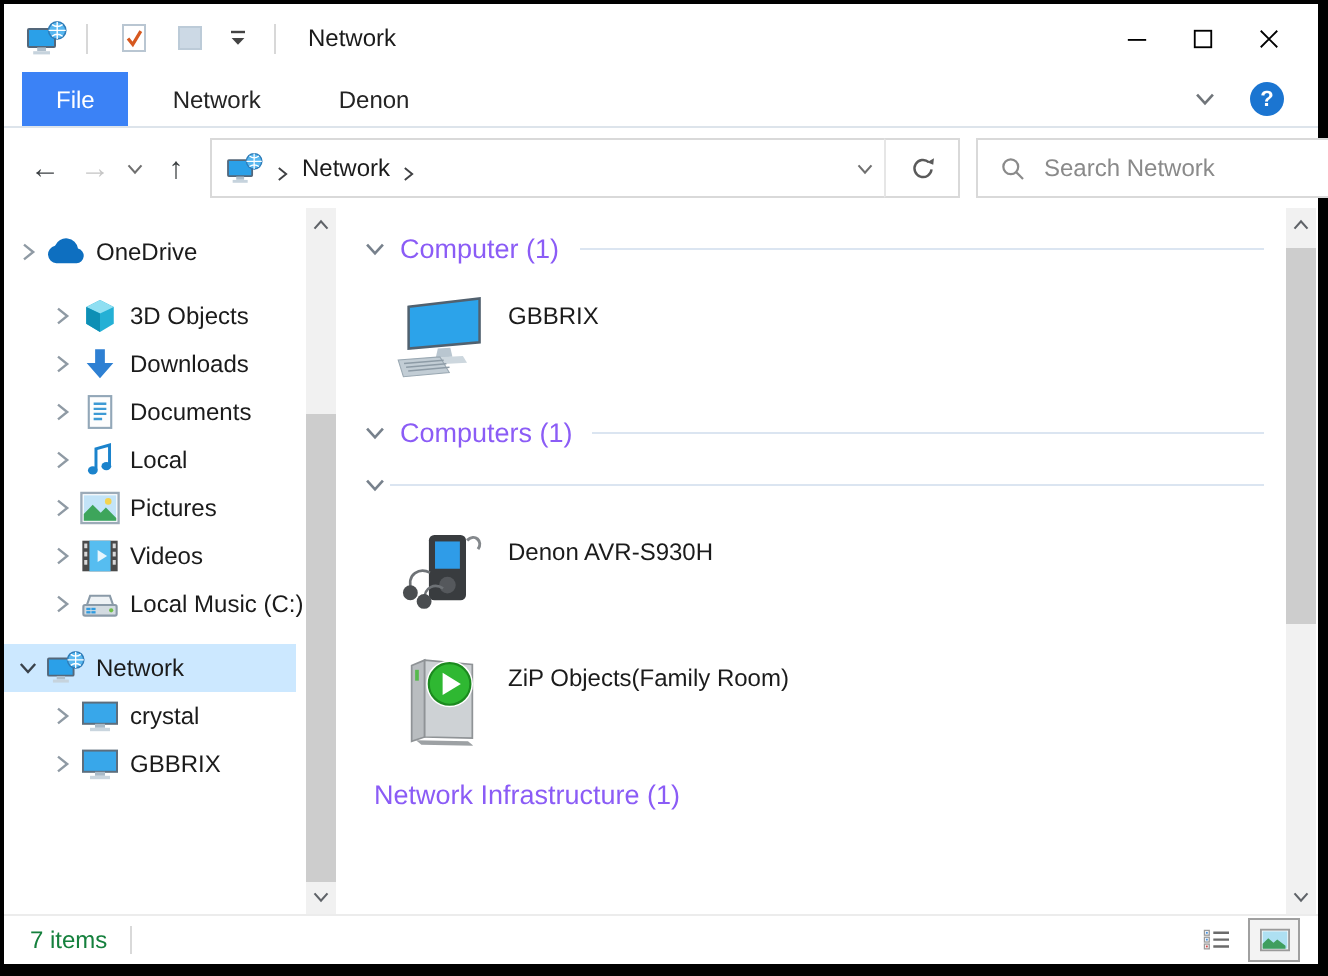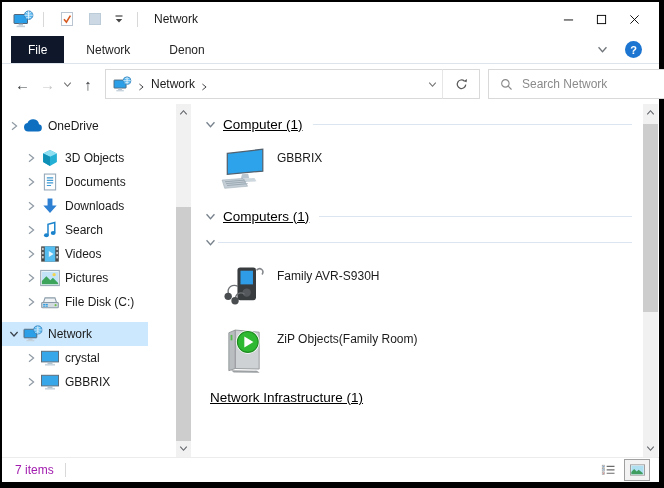--- a/index.html
+++ b/index.html
@@ -19,21 +19,21 @@
   .qdd svg{width:10px;height:10px;}
   .wtitle{margin-left:7px;color:#1a1a1a;white-space:nowrap;}
   .tspacer{flex:1;}
   .wctrl{width:33px;height:24px;display:flex;align-items:center;justify-content:center;flex:none;}
   .wctrl svg{width:11px;height:11px;}
   .wctrl.close{margin-right:8px;}
 
   
   .tabsrow{height:27px;display:flex;align-items:stretch;padding-left:9px;border-bottom:1px solid #dde4eb;flex:none;}
   .tab{display:flex;align-items:center;padding:0 17px;margin-right:5px;color:#242424;white-space:nowrap;}
-  .tab.active{background:#0f172a;color:#fff;}
+  .tab.active{background:#3b82f6;color:#fff;}
   .tabs-right{margin-left:auto;display:flex;align-items:center;margin-right:17px;}
   .ribchev{color:#70757a;width:12px;height:12px;margin-right:16px;}
   .ribchev svg{width:11px;height:11px;}
   .helpbtn{width:17px;height:17px;border-radius:50%;background:#1b75d1;color:#fff;
            display:flex;align-items:center;justify-content:center;font-size:11px;font-weight:bold;}
 
   
   .addrrow{height:40px;display:flex;align-items:center;padding:0 12px 0 8px;flex:none;}
   .navbtn{width:25px;text-align:center;font-size:15px;color:#3c4043;flex:none;}
   .navbtn.disabled{color:#c6c6c6;}
@@ -53,53 +53,53 @@
               display:flex;align-items:center;justify-content:center;flex:none;background:#fff;}
   .refreshbtn svg{width:13px;height:13px;}
   .searchbox{flex:1;height:28px;border:1px solid #d9d9d9;margin-left:8px;display:flex;align-items:center;background:#fff;}
   .search-ico{width:13px;height:13px;margin:0 9px 0 11px;flex:none;color:#8a8a8a;}
   .search-ico svg{width:13px;height:13px;}
   .searchbox input{border:none;outline:none;flex:1;font:12px "Liberation Sans",sans-serif;color:#1b1b1b;padding:0;background:transparent;}
   .searchbox input::placeholder{color:#8a8a8a;opacity:1;}
 
   
   .content{flex:1;display:flex;min-height:0;}
-  .sidebar{width:189px;position:relative;overflow:hidden;flex:none;}
+  .sidebar{width:166px;position:relative;overflow:hidden;flex:none;}
   .tree{padding-top:10px;}
   .tree-gap{height:8px;}
   .tree-row{display:flex;align-items:center;height:24px;width:146px;}
   .tree-row.sel{background:#cce8ff;}
   .chev{width:13px;height:12px;color:#8f9aa4;flex:none;display:flex;align-items:center;justify-content:center;}
   .chev.dark{color:#3a424b;}
   .chev svg{width:10px;height:10px;}
   .tico{width:20px;height:18px;margin:0 5px 0 3px;flex:none;}
   .tico svg{width:20px;height:18px;}
   .tlabel{white-space:nowrap;}
 
   .main{flex:1;position:relative;overflow:hidden;padding:7px 0 0 14px;}
   .ghead{display:flex;align-items:center;height:26px;}
   .gchev{width:13px;color:#77818c;flex:none;display:flex;align-items:center;}
   .gchev svg{width:11px;height:11px;}
-  .glabel{color:#000000;font-size:13.5px;margin:0 10px 0 5px;white-space:nowrap;text-decoration:underline;}
+  .glabel{color:#8b5cf6;font-size:13.5px;margin:0 10px 0 5px;white-space:nowrap;}
   .grule{flex:1;height:1px;background:#dbe5f1;margin-right:27px;}
   .fitem{display:flex;align-items:flex-start;margin:3px 0 5px 13px;height:58px;}
   .fico{width:52px;height:56px;display:flex;align-items:center;justify-content:center;flex:none;}
   .fico svg{width:48px;height:52px;}
   .flabel{margin:11px 0 0 7px;white-space:nowrap;}
 
   
   .vscroll{position:absolute;top:0;width:15px;height:100%;background:#f1f1f1;}
   .sb-arrow{height:17px;display:flex;align-items:center;justify-content:center;color:#5f6368;}
   .sb-arrow svg{width:9px;height:9px;}
   .sb-arrow.bottom{position:absolute;bottom:0;left:0;right:0;}
   .sb-thumb{position:absolute;left:0;width:15px;background:#cdcdcd;}
 
   
   .statusbar{height:24px;display:flex;align-items:center;flex:none;border-top:1px solid #ececec;}
-  .scount{margin-left:13px;color:#a21caf;white-space:nowrap;}
+  .scount{margin-left:13px;color:#15803d;white-space:nowrap;}
   .ssep{width:1px;height:14px;background:#d9d9d9;margin-left:11px;}
   .sspacer{flex:1;}
   .viewbtn{width:24px;height:20px;display:flex;align-items:center;justify-content:center;margin-right:3px;border:1px solid transparent;}
   .viewbtn svg{width:15px;height:12px;}
   .viewbtn.sel{border:1px solid #a0a0a0;background:#f3f3f3;margin-right:9px;}
 </style>
 </head>
 <body>
 
 <div class="window">
@@ -235,49 +235,63 @@
                 <path d="M8.5 7.3V16L2 12.2v-8z" fill="#0e8fb5"></path>
               </svg></span>
             <span class="tlabel">3D Objects</span>
           </div>
           <div class="tree-row">
             <span class="chev" style="margin-left: 22px;">
               <svg viewBox="0 0 10 10">
                 <path d="M3 1.3L7.6 5 3 8.7" fill="none" stroke="currentColor" stroke-width="1.2"></path>
               </svg>
             </span>
+            <span class="tico"><svg viewBox="0 0 15 17">
+                <path d="M5.2 1.5h4.6V8h4L7.5 15.2 1.2 8h4z" fill="#2e80d3"></path>
+              </svg></span>
+            <span class="tlabel">Downloads</span>
+          </div>
+          <div class="tree-row">
+            <span class="chev" style="margin-left: 22px;">
+              <svg viewBox="0 0 10 10">
+                <path d="M3 1.3L7.6 5 3 8.7" fill="none" stroke="currentColor" stroke-width="1.2"></path>
+              </svg>
+            </span>
             <span class="tico"><svg viewBox="0 0 14 17">
                 <rect x="1.7" y="1" width="10.6" height="15" fill="#fdfdfd" stroke="#92a7b8"></rect>
                 <path d="M4 4.6h6M4 7h6M4 9.4h6M4 11.8h4" stroke="#3e9ad4" stroke-width="1.1"></path>
               </svg></span>
             <span class="tlabel">Documents</span>
-          </div>
-          <div class="tree-row">
-            <span class="chev" style="margin-left: 22px;">
-              <svg viewBox="0 0 10 10">
-                <path d="M3 1.3L7.6 5 3 8.7" fill="none" stroke="currentColor" stroke-width="1.2"></path>
-              </svg>
-            </span>
-            <span class="tico"><svg viewBox="0 0 15 17">
-                <path d="M5.2 1.5h4.6V8h4L7.5 15.2 1.2 8h4z" fill="#2e80d3"></path>
-              </svg></span>
-            <span class="tlabel">Downloads</span>
           </div>
           <div class="tree-row">
             <span class="chev" style="margin-left: 22px;">
               <svg viewBox="0 0 10 10">
                 <path d="M3 1.3L7.6 5 3 8.7" fill="none" stroke="currentColor" stroke-width="1.2"></path>
               </svg>
             </span>
             <span class="tico"><svg viewBox="0 0 13 17">
                 <path d="M4.6 13.2V3.2L11 1.4v9.8" stroke="#1b83cc" stroke-width="1.4" fill="none"></path>
                 <ellipse cx="3.1" cy="13.4" rx="2.3" ry="1.9" fill="#1b83cc"></ellipse>
                 <ellipse cx="9.5" cy="11.4" rx="2.3" ry="1.9" fill="#1b83cc"></ellipse>
               </svg></span>
-            <span class="tlabel">Search</span>
+            <span class="tlabel">Local</span>
+          </div>
+          <div class="tree-row">
+            <span class="chev" style="margin-left: 22px;">
+              <svg viewBox="0 0 10 10">
+                <path d="M3 1.3L7.6 5 3 8.7" fill="none" stroke="currentColor" stroke-width="1.2"></path>
+              </svg>
+            </span>
+            <span class="tico"><svg viewBox="0 0 17 14">
+                <rect x="0.6" y="0.6" width="15.8" height="12.8" fill="#fff" stroke="#9cabb8"></rect>
+                <rect x="1.6" y="1.6" width="13.8" height="10.8" fill="#c3e4f8"></rect>
+                <path d="M1.6 9.6l3.8-4 3.4 3.4 2.2-2.2 4.4 4.4v1.2H1.6z" fill="#3da55b"></path>
+                <circle cx="12" cy="4.2" r="1.4" fill="#f4d34f"></circle>
+              </svg></span>
+            <span class="tlabel">Pictures</span>
           </div>
           <div class="tree-row">
             <span class="chev" style="margin-left: 22px;">
               <svg viewBox="0 0 10 10">
                 <path d="M3 1.3L7.6 5 3 8.7" fill="none" stroke="currentColor" stroke-width="1.2"></path>
               </svg>
             </span>
             <span class="tico"><svg viewBox="0 0 17 15">
                 <rect x="1" y="1" width="15" height="13" fill="#4a4a4a"></rect>
                 <rect x="4" y="1" width="9" height="13" fill="#56bdf0"></rect>
@@ -292,46 +306,32 @@
                 </g>
               </svg></span>
             <span class="tlabel">Videos</span>
           </div>
           <div class="tree-row">
             <span class="chev" style="margin-left: 22px;">
               <svg viewBox="0 0 10 10">
                 <path d="M3 1.3L7.6 5 3 8.7" fill="none" stroke="currentColor" stroke-width="1.2"></path>
               </svg>
             </span>
-            <span class="tico"><svg viewBox="0 0 17 14">
-                <rect x="0.6" y="0.6" width="15.8" height="12.8" fill="#fff" stroke="#9cabb8"></rect>
-                <rect x="1.6" y="1.6" width="13.8" height="10.8" fill="#c3e4f8"></rect>
-                <path d="M1.6 9.6l3.8-4 3.4 3.4 2.2-2.2 4.4 4.4v1.2H1.6z" fill="#3da55b"></path>
-                <circle cx="12" cy="4.2" r="1.4" fill="#f4d34f"></circle>
-              </svg></span>
-            <span class="tlabel">Pictures</span>
-          </div>
-          <div class="tree-row">
-            <span class="chev" style="margin-left: 22px;">
-              <svg viewBox="0 0 10 10">
-                <path d="M3 1.3L7.6 5 3 8.7" fill="none" stroke="currentColor" stroke-width="1.2"></path>
-              </svg>
-            </span>
             <span class="tico"><svg viewBox="0 0 19 15">
                 <path d="M3.2 8.2l1.6-4.6h9.4l1.6 4.6" fill="#eef2f5" stroke="#8a9aa8"></path>
                 <rect x="1.6" y="8" width="15.8" height="5" rx="0.8" fill="#d3dbe1" stroke="#8a9aa8"></rect>
                 <circle cx="14.8" cy="10.5" r="1" fill="#6fbf49"></circle>
                 <g fill="#2f9be0">
                   <rect x="3" y="9.3" width="2" height="1.1"></rect>
                   <rect x="5.4" y="9.3" width="2" height="1.1"></rect>
                   <rect x="3" y="10.9" width="2" height="1.1"></rect>
                   <rect x="5.4" y="10.9" width="2" height="1.1"></rect>
                 </g>
               </svg></span>
-            <span class="tlabel">File Disk (C:)</span>
+            <span class="tlabel">Local Music (C:)</span>
           </div>
           <div class="tree-gap"></div>
           <div class="tree-row sel">
             <span class="chev dark" style="margin-left: 5px;">
               <svg viewBox="0 0 10 10">
                 <path d="M1.4 3L5 7l3.6-4" fill="none" stroke="currentColor" stroke-width="1.2"></path>
               </svg>
             </span>
             <span class="tico"><svg viewBox="0 0 21 19">
                 <rect x="1" y="4.5" width="13.5" height="9" rx="0.5" fill="#2ba0e8" stroke="#54677a"></rect>
@@ -428,21 +428,21 @@
               <svg viewBox="0 0 44 42">
                 <path d="M33.5 6.5c3.5-3.5 7.5.5 5 4" stroke="#84888c" stroke-width="1.4" fill="none"></path>
                 <rect x="16" y="4" width="17" height="30" rx="2.5" fill="#393c3f"></rect>
                 <rect x="18.8" y="7" width="11.4" height="12.5" fill="#2f9ce8"></rect>
                 <circle cx="24.5" cy="27" r="3.8" fill="#55585c"></circle>
                 <path d="M8 29.5c-2.5-8 4-10.5 8.5-8.2M14 33.8c-.3-6.3 5-7.6 8.5-5.3" stroke="#6e7276" stroke-width="1.2" fill="none"></path>
                 <circle cx="7.5" cy="30.5" r="3.4" fill="#4a4d50"></circle>
                 <circle cx="13.8" cy="34.5" r="3.4" fill="#4a4d50"></circle>
               </svg>
             </span>
-            <span class="flabel">Family AVR-S930H</span>
+            <span class="flabel">Denon AVR-S930H</span>
           </div>
           <div class="fitem">
             <span class="fico">
               <svg viewBox="0 0 44 48">
                 <polygon points="8,9 14,6.5 14,42 8,44" fill="#b9bdc0" stroke="#8f9396" stroke-width="0.8"></polygon>
                 <polygon points="14,6.5 36,8.5 36,42.5 14,42" fill="#ced2d5" stroke="#8f9396" stroke-width="0.8"></polygon>
                 <rect x="9.6" y="11" width="1.7" height="5" fill="#57b94e"></rect>
                 <polygon points="10,43.5 34,44 36.5,46 12.5,45.6" fill="#9da1a4"></polygon>
                 <circle cx="25.5" cy="17.5" r="10.8" fill="#fff"></circle>
                 <circle cx="25.5" cy="17.5" r="9.6" fill="#2fb832" stroke="#1c8a1f"></circle>

